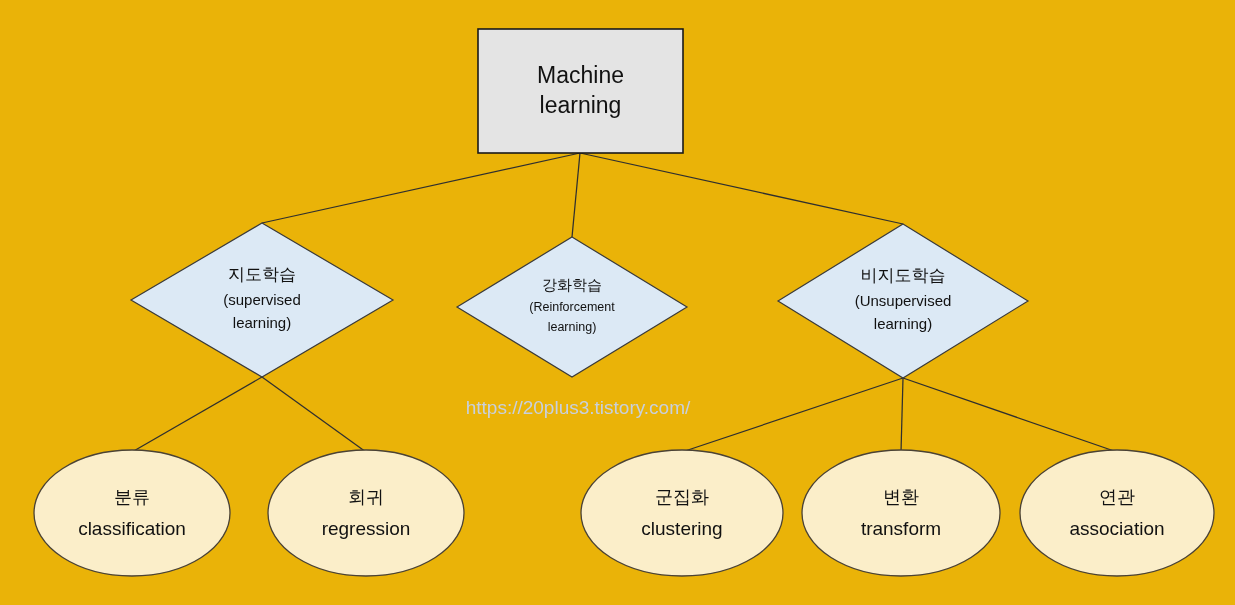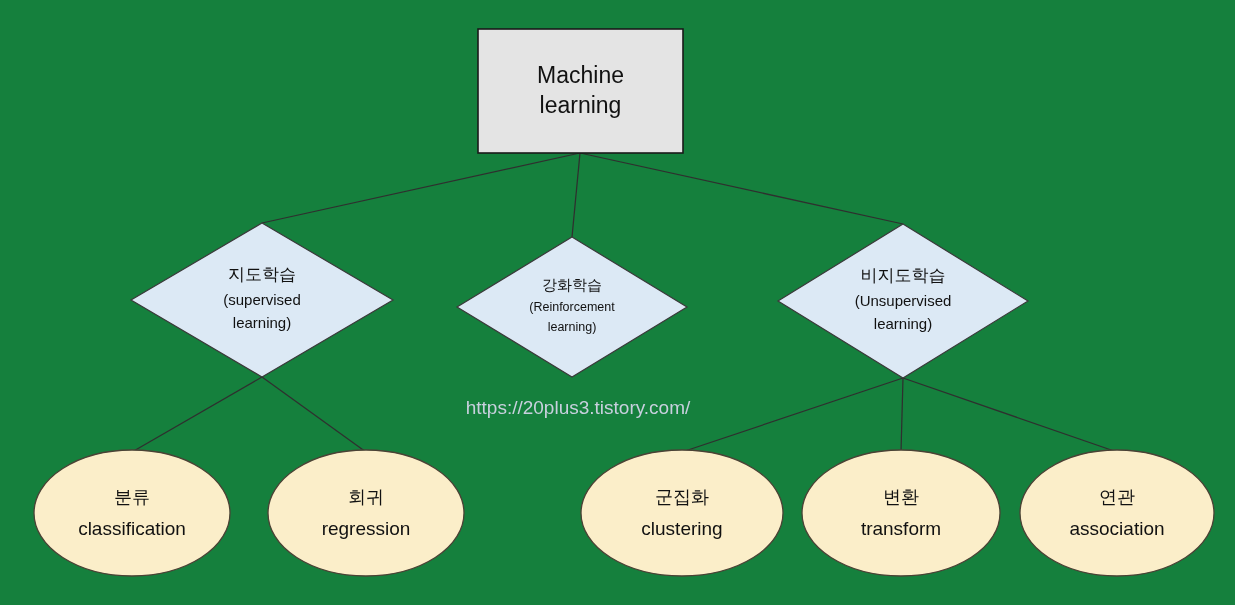--- a/index.html
+++ b/index.html
@@ -11,21 +11,21 @@
   body {
     width: 1235px;
     height: 605px;
     overflow: hidden;
     font-family: "Liberation Sans", "DejaVu Sans", sans-serif;
   }
   #diagram-root {
     position: relative;
     width: 1235px;
     height: 605px;
-    background: #15803d;
+    background: #eab308;
   }
   svg.diagram-canvas {
     display: block;
     width: 1235px;
     height: 605px;
   }
   .root-shape {
     fill: #e4e4e4;
     stroke: #1a1a1a;
     stroke-width: 1.6;

